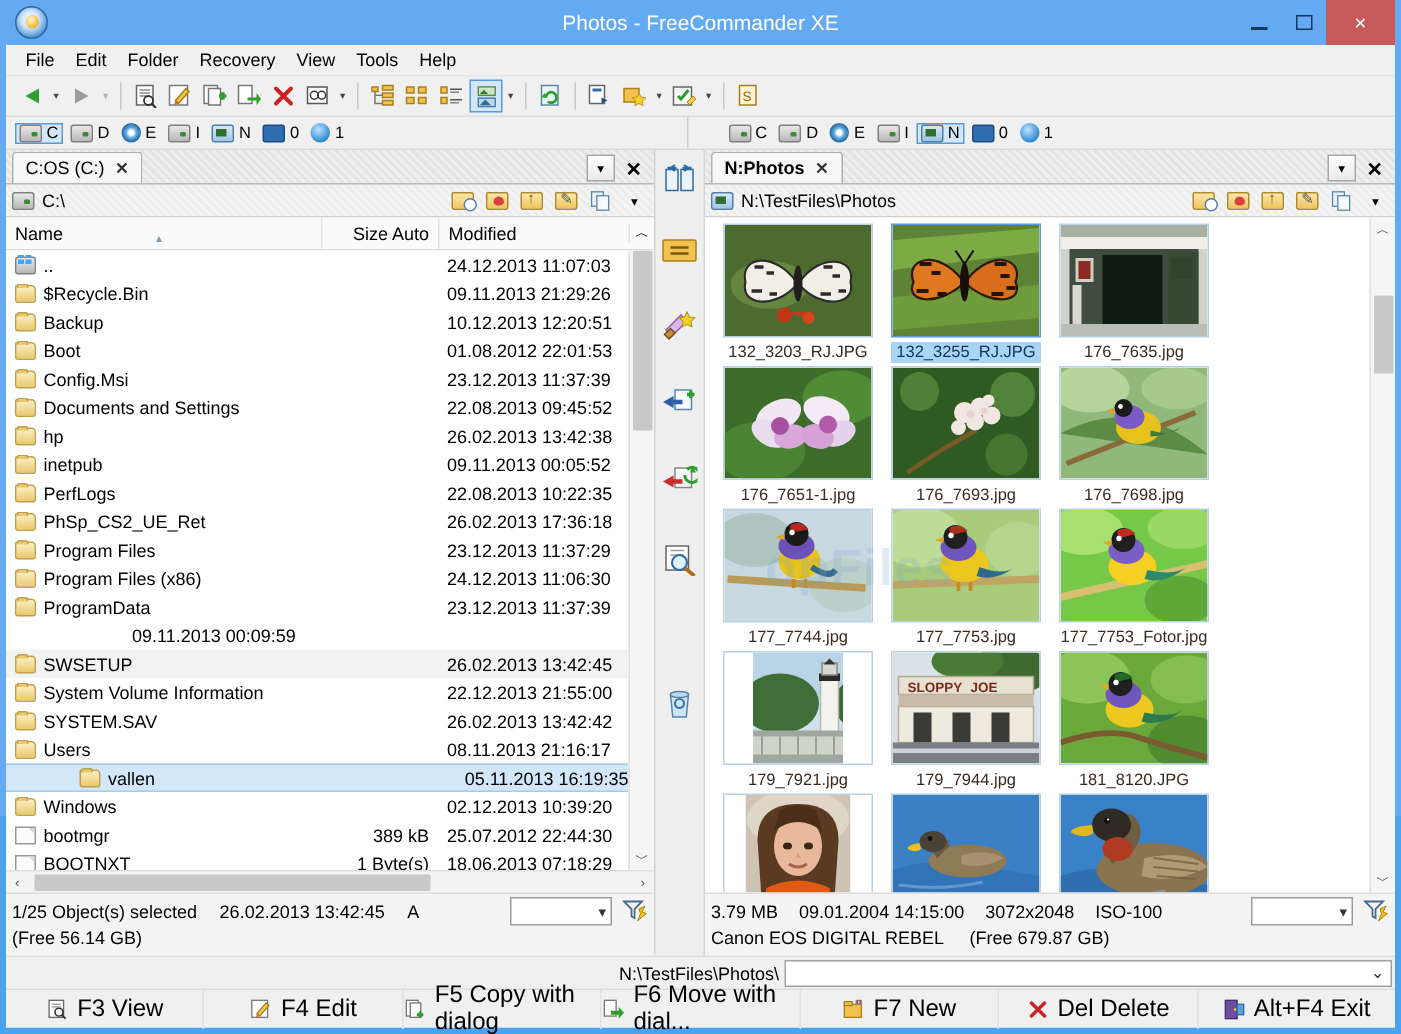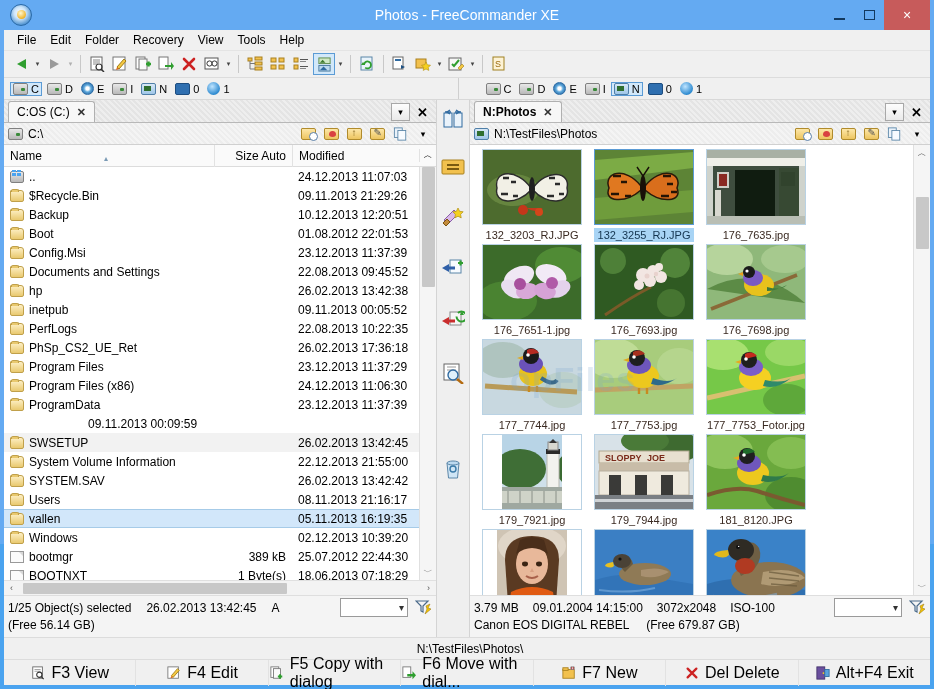--- a/index.html
+++ b/index.html
@@ -197,21 +197,21 @@
 
   .filelist {
     flex: 1; overflow: hidden; background: #ffffff; position: relative;
     display: flex;
   }
   .filelist-inner { flex: 1; min-width: 0; }
   .frow {
     height: 19px; display: flex; align-items: center; font-size: 12px; cursor: default;
   }
   .frow.sel-soft { background: #f2f2f2; }
-  .frow.sel-blue { background: #d2e7fa; border-top: 1px solid #a6cbe8; border-bottom: 1px solid #a6cbe8; height: 19px; }
+  .frow.sel-blue { background: #d2e7fa; border-top: 1px solid #a6cbe8; border-bottom: 1px solid #a6cbe8; height: 19px; padding-left: 43px; }
   .fc-name { width: 210px; display: flex; align-items: center; gap: 5px; padding-left: 6px; overflow: hidden; white-space: nowrap; }
   .fc-size { width: 78px; text-align: right; padding-right: 6px; white-space: nowrap; }
   .fc-mod { flex: 1; padding-left: 6px; white-space: nowrap; }
   .fico {
     width: 14px; height: 12px; flex: none; position: relative;
   }
   .fico.folder { background: linear-gradient(#fdefc4,#e9c96f); border: 1px solid #c0a04a; border-radius: 1px 3px 2px 2px; }
   .fico.folder::before { content:""; position:absolute; left:0; top:-2px; width:6px; height:2px; background:#e9c96f; border:1px solid #c0a04a; border-bottom:none; border-radius:2px 2px 0 0;}
   .fico.file { background: #fbfbfb; border: 1px solid #999; }
   .fico.file::after { content:""; position:absolute; right:0; top:0; border-left:4px solid transparent; border-top:4px solid #d8d8d8;}
@@ -286,21 +286,21 @@
 
   
   #watermark {
     position: absolute; left: 40px; top: 215px; font-size: 34px; font-weight: bold;
     color: rgba(120,165,205,0.22); pointer-events: none; user-select: none; letter-spacing: 1px;
   }
 
   
   #cmdline {
     height: 22px; background: #f0f0f0; display: flex; align-items: center;
-    border-top: 1px solid #dcdcdc; padding-left: 6px; gap: 4px; flex-direction: column;
+    border-top: 1px solid #dcdcdc; padding-left: 6px; gap: 4px;
   }
   #cmdline .cl-label { font-size: 12px; }
   #cmdline .cl-input {
     flex: 1; height: 18px; background: #fff; border: 1px solid #a0a0a0;
     display: flex; align-items: center; justify-content: flex-end; padding-right: 4px;
     font-size: 9px; color: #333; margin-right: 2px;
   }
   #fnbar {
     height: 26px; background: #f0f0f0; border-top: 1px solid #dcdcdc;
     display: flex; align-items: center;

